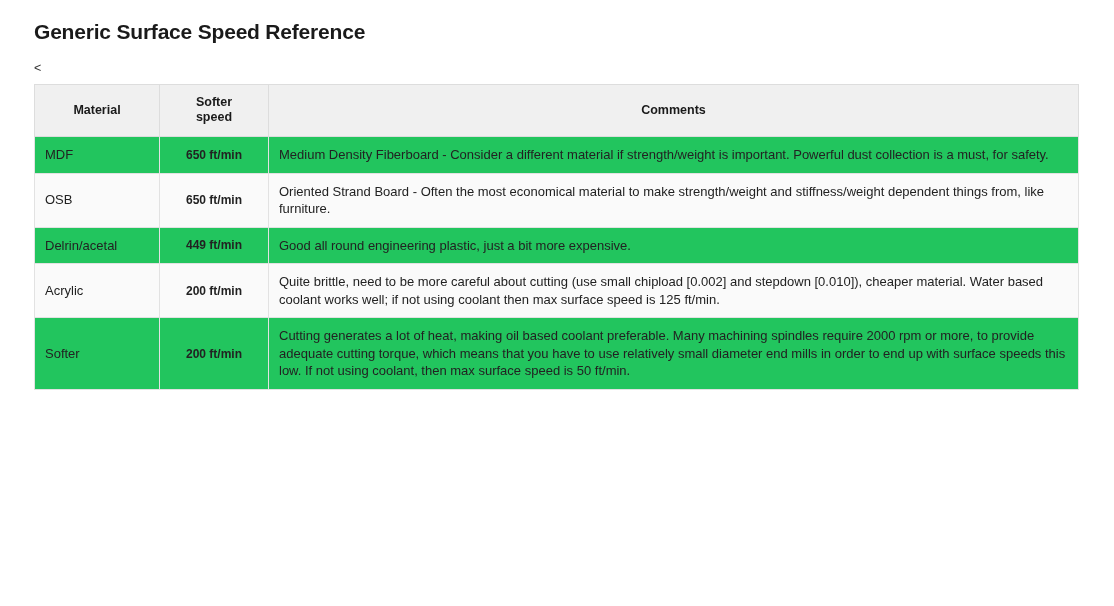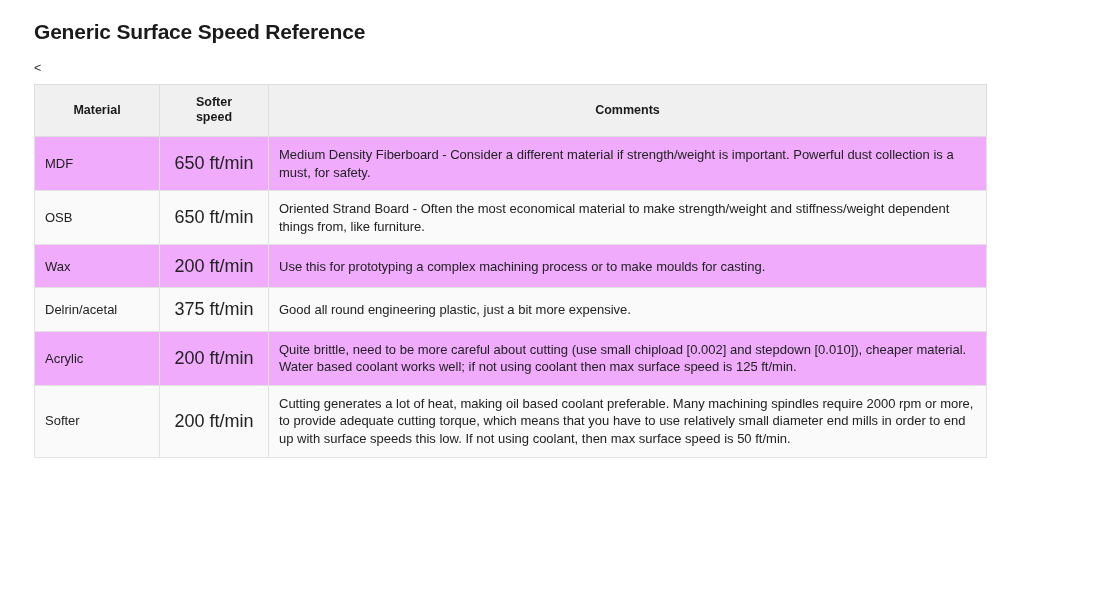--- a/index.html
+++ b/index.html
@@ -26,55 +26,56 @@
     letter-spacing: -0.2px;
   }
   .stray-text {
     font-size: 12.5px;
     color: #333333;
     margin: 0 0 8px 0;
     line-height: 1.1;
   }
   table.speed-table {
     border-collapse: collapse;
-    width: 953px;
+    width: 1045px;
     table-layout: fixed;
     font-size: 13px;
   }
   table.speed-table th {
     background: #f0f0f0;
     border: 1px solid #dddddd;
     font-weight: bold;
     font-size: 12.5px;
     color: #1a1a1a;
     padding: 10px 8px;
     text-align: center;
     vertical-align: middle;
     line-height: 1.25;
   }
   table.speed-table td {
     border: 1px solid #e2e2e2;
     padding: 9px 10px;
     vertical-align: middle;
     line-height: 1.35;
     color: #222222;
-    background: #f0abfc;
+    background: #22c55e;
   }
   table.speed-table tr:nth-child(even) td {
     background: #fafafa;
   }
   td.col-material {
     width: 108px;
     padding-left: 12px;
     font-size: 13px;
   }
   td.col-speed {
     width: 92px;
     text-align: center;
-    font-size: 18px;
+    font-size: 12px;
+    font-weight: bold;
   }
   td.col-comments {
     font-size: 13px;
     padding-left: 12px;
     padding-right: 10px;
   }
   th.th-material { width: 108px; }
   th.th-speed { width: 92px; }
 </style>
 </head>
@@ -100,27 +101,22 @@
           <td class="col-material">MDF</td>
           <td class="col-speed">650 ft/min</td>
           <td class="col-comments">Medium Density Fiberboard - Consider a different material if strength/weight is important. Powerful dust collection is a must, for safety.</td>
         </tr>
         <tr>
           <td class="col-material">OSB</td>
           <td class="col-speed">650 ft/min</td>
           <td class="col-comments">Oriented Strand Board - Often the most economical material to make strength/weight and stiffness/weight dependent things from, like furniture.</td>
         </tr>
         <tr>
-          <td class="col-material">Wax</td>
-          <td class="col-speed">200 ft/min</td>
-          <td class="col-comments">Use this for prototyping a complex machining process or to make moulds for casting.</td>
-        </tr>
-        <tr>
           <td class="col-material">Delrin/acetal</td>
-          <td class="col-speed">375 ft/min</td>
+          <td class="col-speed">449 ft/min</td>
           <td class="col-comments">Good all round engineering plastic, just a bit more expensive.</td>
         </tr>
         <tr>
           <td class="col-material">Acrylic</td>
           <td class="col-speed">200 ft/min</td>
           <td class="col-comments">Quite brittle, need to be more careful about cutting (use small chipload [0.002] and stepdown [0.010]), cheaper material. Water based coolant works well; if not using coolant then max surface speed is 125 ft/min.</td>
         </tr>
         <tr>
           <td class="col-material">Softer</td>
           <td class="col-speed">200 ft/min</td>

